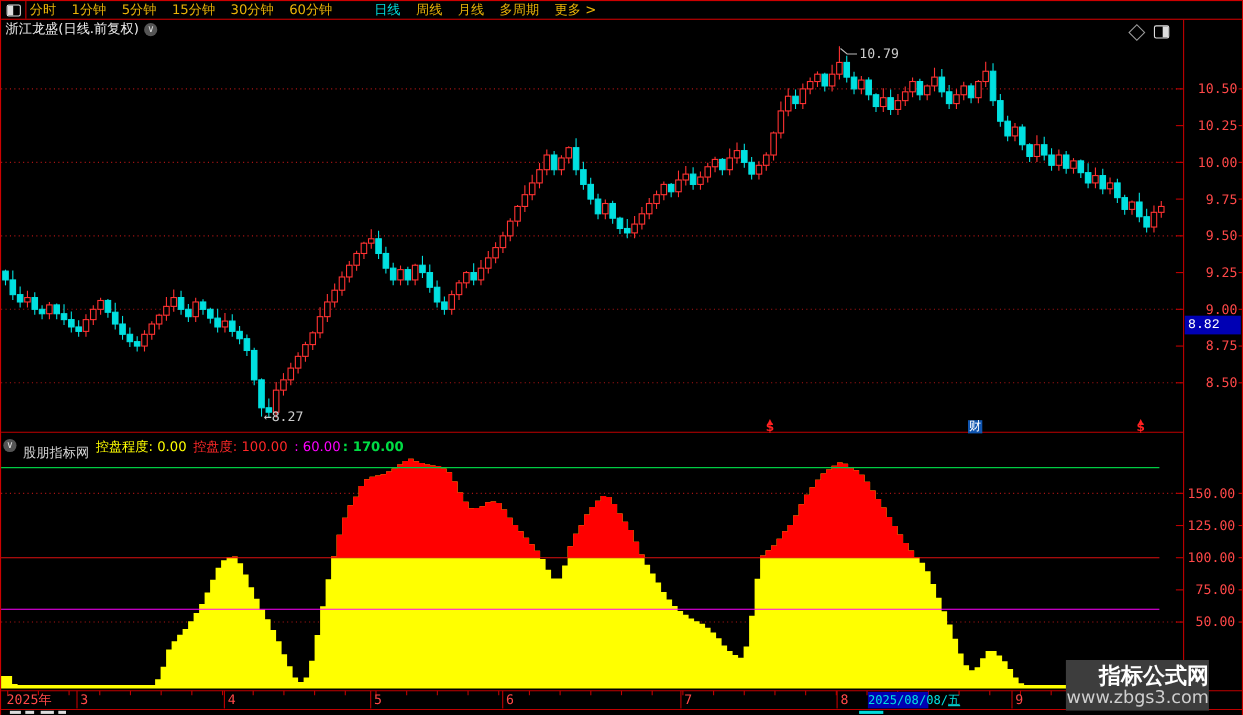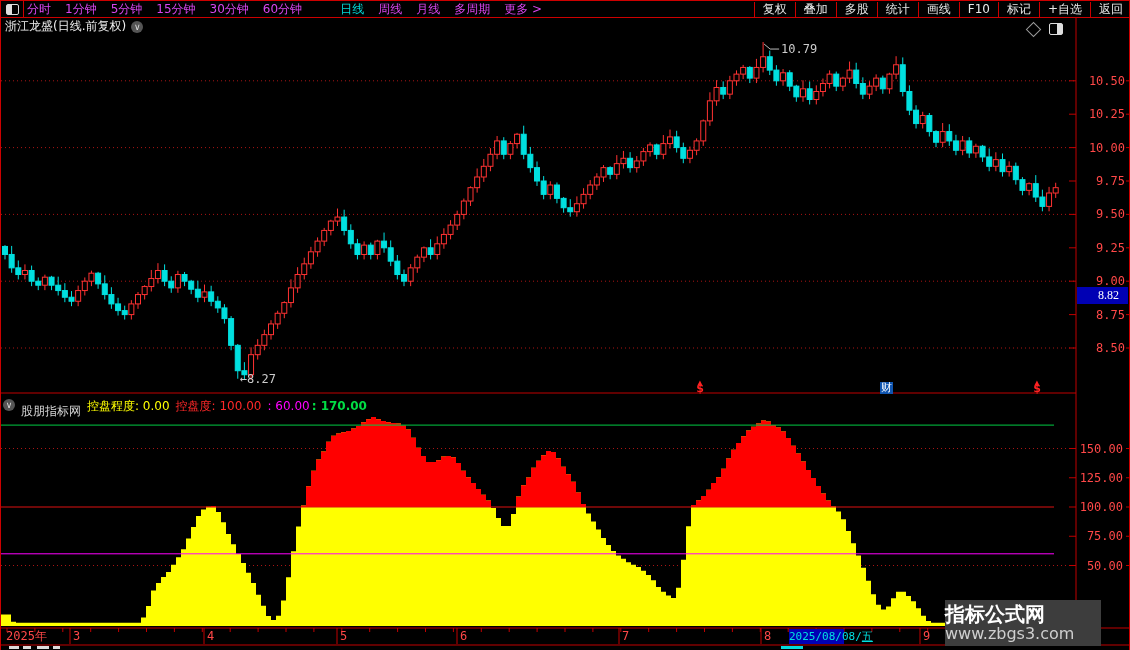--- a/index.html
+++ b/index.html
@@ -4,49 +4,49 @@
 <style>
   html,body{margin:0;padding:0;background:#000;}
   .win{position:relative;width:1130px;height:650px;background:#000;overflow:hidden;
        font-family:"DejaVu Sans",sans-serif;border-left:1px solid #c00;border-right:1px solid #c00;box-sizing:border-box;}
   
   .menubar{position:absolute;left:0;top:0;width:1130px;height:18px;border-top:1px solid #c00;border-bottom:1px solid #c00;box-sizing:border-box;background:#000;}
   .winicon{position:absolute;left:0;top:0;width:22px;height:16px;border-right:1px solid #c00;display:flex;align-items:center;justify-content:center;}
   .wi{display:inline-block;width:11px;height:9px;border:1px solid #ddd;border-radius:2px;position:relative;}
   .wi::after{content:"";position:absolute;left:0;top:0;width:5px;height:9px;background:#ddd;}
   .menu-left{position:absolute;left:26px;top:0;height:16px;display:flex;align-items:center;gap:14px;}
-  .menu-left span{color:#d946ef;font-size:12px;line-height:16px;cursor:default;white-space:nowrap;}
+  .menu-left span{color:#eab308;font-size:12px;line-height:16px;cursor:default;white-space:nowrap;}
   .menu-left span.active{color:#00dcdc;margin-left:24px;}
   .menu-right{position:absolute;right:0;top:0;height:16px;display:flex;align-items:center;}
   .menu-right span{color:#e8e8e8;font-size:12px;line-height:15px;padding:0 8px;border-left:1px solid #c00;white-space:nowrap;cursor:default;}
   
   .titlerow{position:absolute;left:4px;top:19px;height:15px;display:flex;align-items:center;gap:5px;}
   .titlerow .t{color:#eee;font-size:12px;white-space:nowrap;}
   .chev{display:inline-block;width:12px;height:12px;border-radius:50%;background:#555;color:#ddd;
         font-size:9px;line-height:12px;text-align:center;}
   .corner-icons{position:absolute;right:66px;top:23px;display:flex;gap:10px;align-items:center;}
   .diam{display:inline-block;width:9px;height:9px;border:1px solid #999;transform:rotate(45deg);}
   .wi2{display:inline-block;width:12px;height:10px;border:1px solid #ddd;border-radius:2px;position:relative;}
   .wi2::after{content:"";position:absolute;right:0;top:0;width:5px;height:10px;background:#ddd;}
   
   .indhead{position:absolute;left:2px;top:398px;height:14px;display:flex;align-items:center;gap:6px;z-index:6;}
   .indhead .src{color:#d5d5d5;font-size:12px;white-space:nowrap;margin-top:12px;}
   .indhead span.p{font-size:12px;white-space:nowrap;}
   
   .pricebox{position:absolute;left:1076px;top:287px;width:51px;height:17px;background:#0000b4;
-            color:#fff;font-size:12px;font-family:Liberation Serif, serif;line-height:17px;padding-left:21px;box-sizing:border-box;z-index:5;}
+            color:#fff;font-size:12px;font-family:Liberation Mono, monospace;line-height:17px;padding-left:3px;box-sizing:border-box;z-index:5;}
   .datebox{position:absolute;left:788px;top:629px;width:55px;height:15px;background:#0000b4;
            color:#00e0e0;font-size:11px;font-family:"DejaVu Sans Mono",monospace;line-height:15px;text-align:center;z-index:7;white-space:nowrap;}
   .datebox .wd{text-decoration:underline;}
   .marker-d{position:absolute;top:380px;width:12px;text-align:center;color:#f22;font-weight:bold;z-index:5;line-height:6px;}
   .marker-d .ar{font-size:7px;display:block;}
   .marker-d .dl{font-size:11px;display:block;}
   .marker-c{position:absolute;top:382px;background:#1055b0;color:#fff;font-size:11px;line-height:12px;padding:0 1px;z-index:5;}
-  .watermark{position:absolute;left:944px;top:600px;width:156px;height:46px;background:#3d3d3d;z-index:9;
-             display:flex;flex-direction:column;align-items:flex-start;justify-content:center;}
+  .watermark{position:absolute;left:968px;top:600px;width:130px;height:46px;background:#3d3d3d;z-index:9;
+             display:flex;flex-direction:column;align-items:flex-end;justify-content:center;}
   .watermark .l1{color:#fff;font-size:20px;font-weight:bold;line-height:22px;white-space:nowrap;}
   .watermark .l2{color:#cfcfcf;font-size:16px;line-height:18px;white-space:nowrap;}
   .botstrip{position:absolute;left:0;top:646px;width:1130px;height:4px;overflow:hidden;z-index:8;}
   .frag{position:absolute;top:0;height:3px;background:#ddd;}
   .fragc{position:absolute;top:0;height:3px;background:#00dcdc;}
   svg{position:absolute;left:0;top:0;z-index:1;}
   svg text{font-family:"DejaVu Sans Mono",monospace;}
 </style>
 </head>
 <body>
@@ -62,31 +62,20 @@
         <span>1分钟</span>
         <span>5分钟</span>
         <span>15分钟</span>
         <span>30分钟</span>
         <span>60分钟</span>
         <span class="active">日线</span>
         <span>周线</span>
         <span>月线</span>
         <span>多周期</span>
         <span>更多 &gt;</span>
-      </div>
-    <div class="menu-right" id="menuRight">
-        <span>复权</span>
-        <span>叠加</span>
-        <span>多股</span>
-        <span>统计</span>
-        <span>画线</span>
-        <span>F10</span>
-        <span>标记</span>
-        <span>+自选</span>
-        <span>返回</span>
       </div>
   </div>
 
   <div class="titlerow">
     <span class="t">浙江龙盛(日线.前复权)</span>
     <span class="chev">∨</span>
   </div>
   <div class="corner-icons">
     <span class="diam"></span>
     <span class="wi2"></span>

